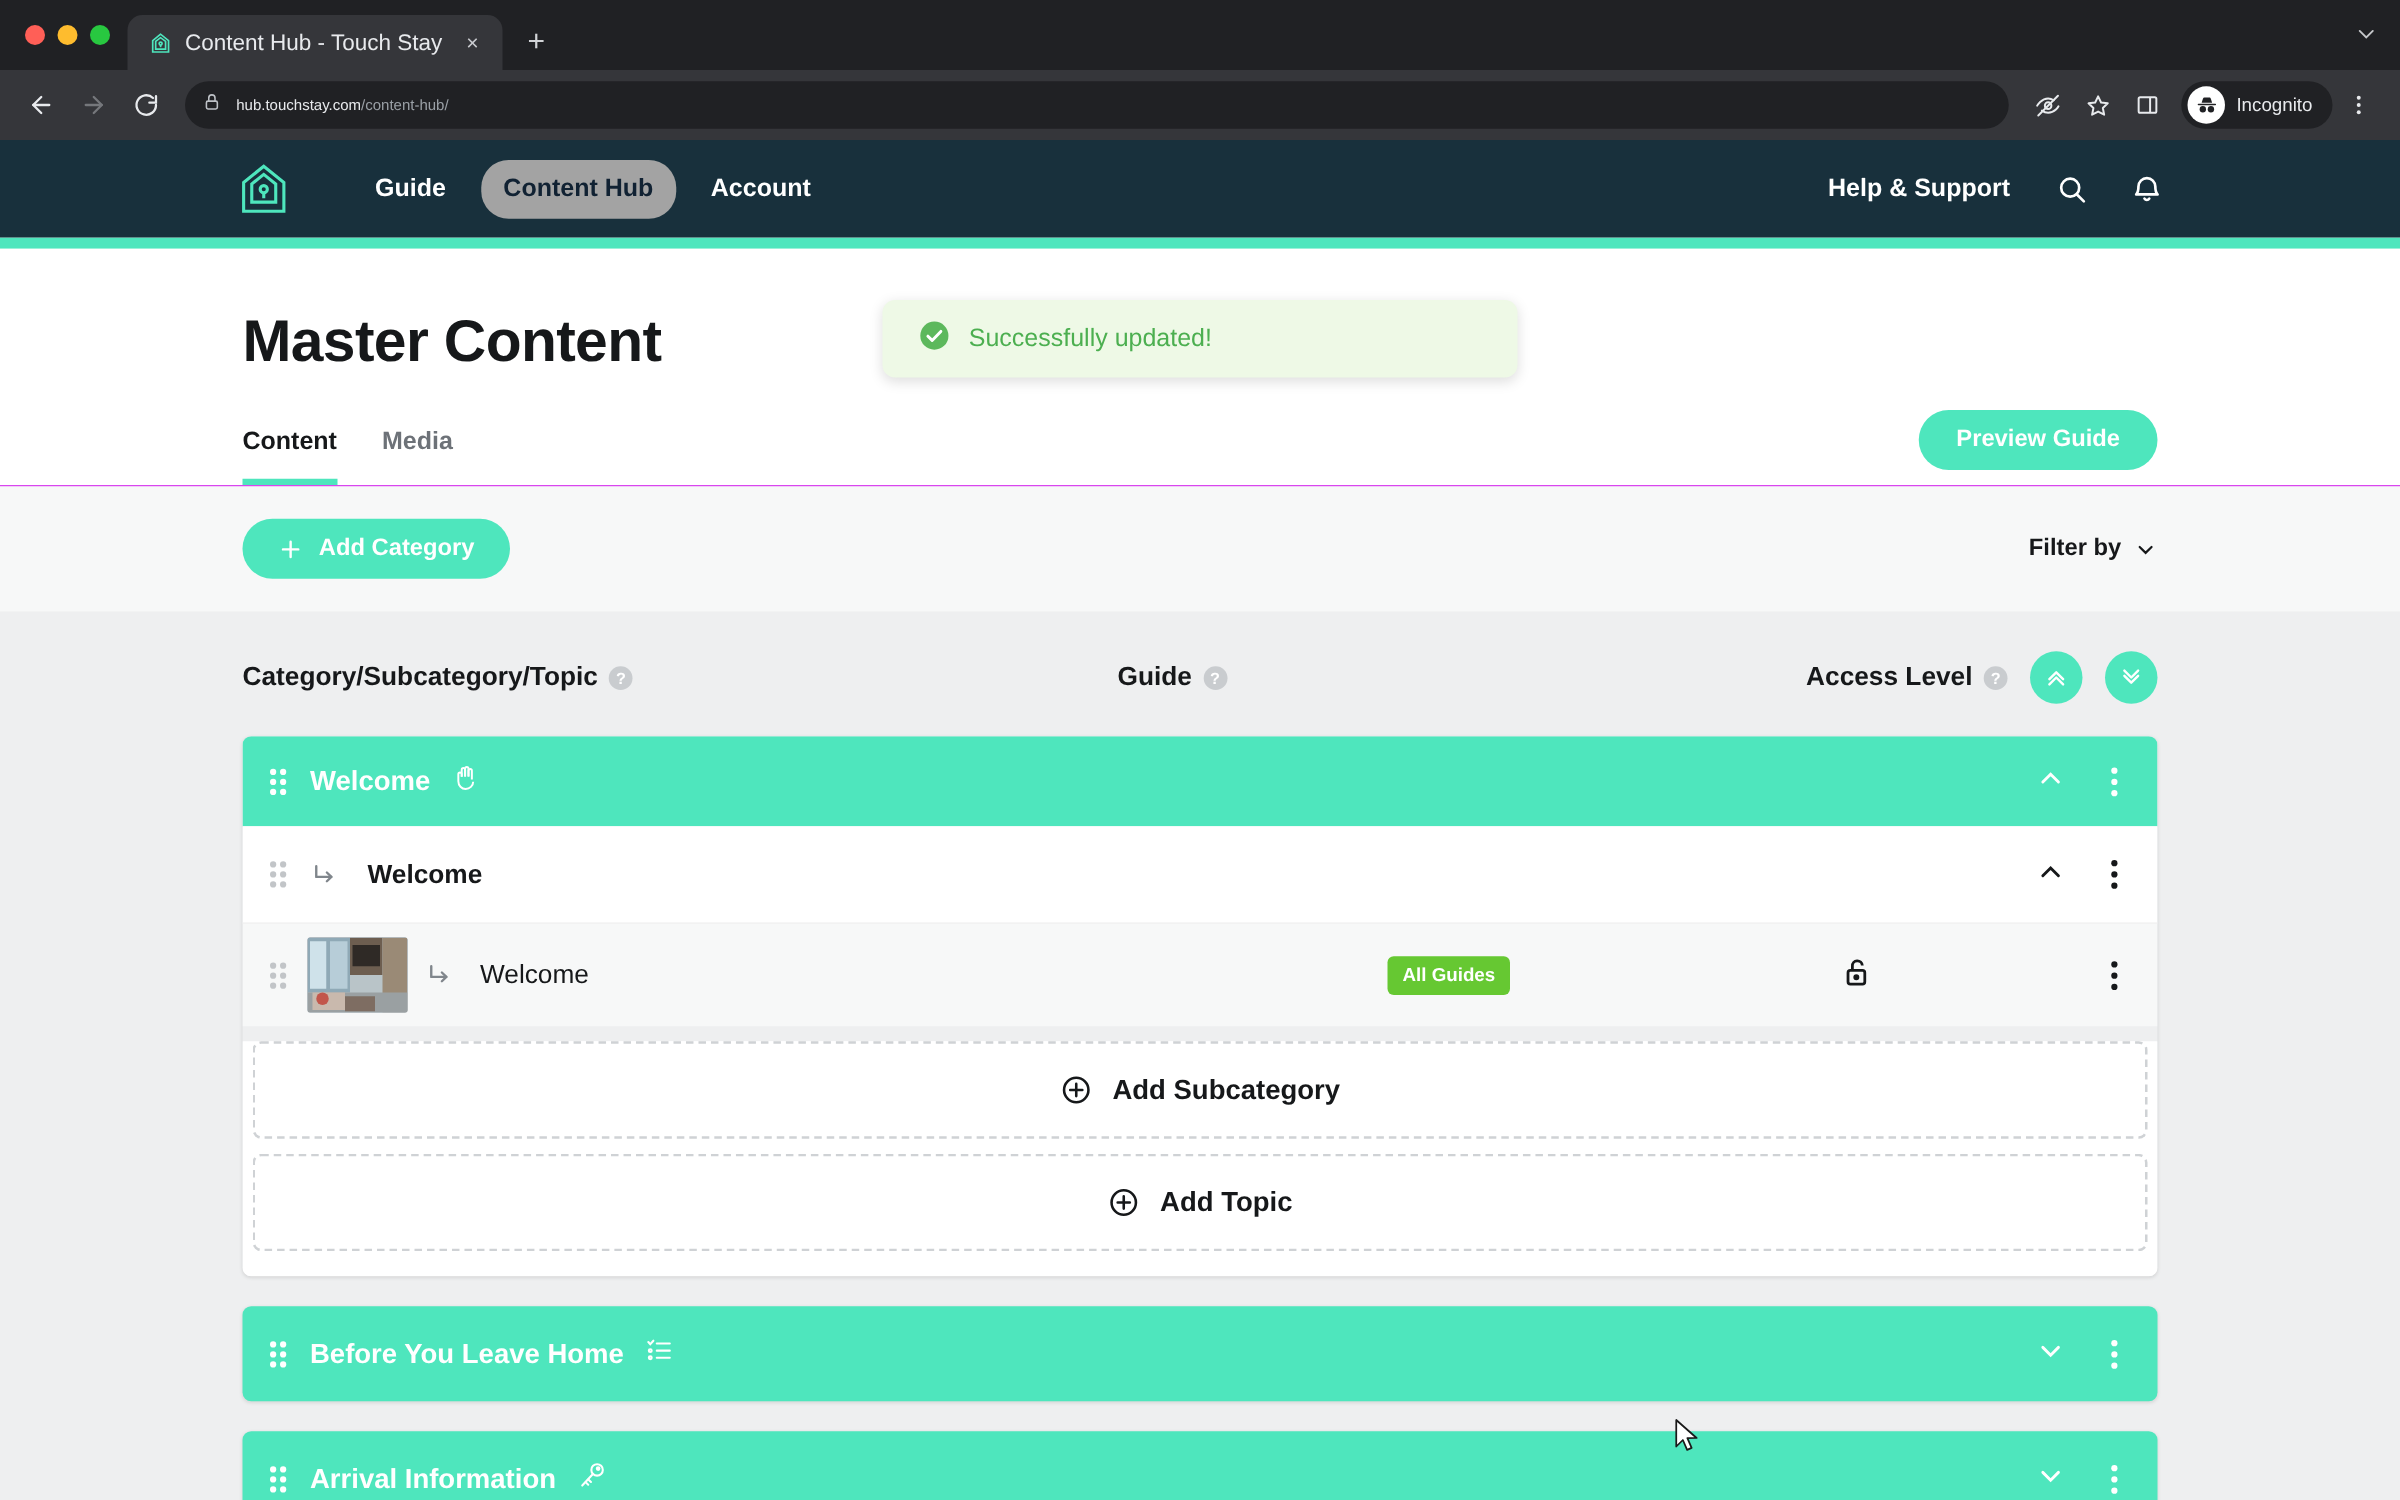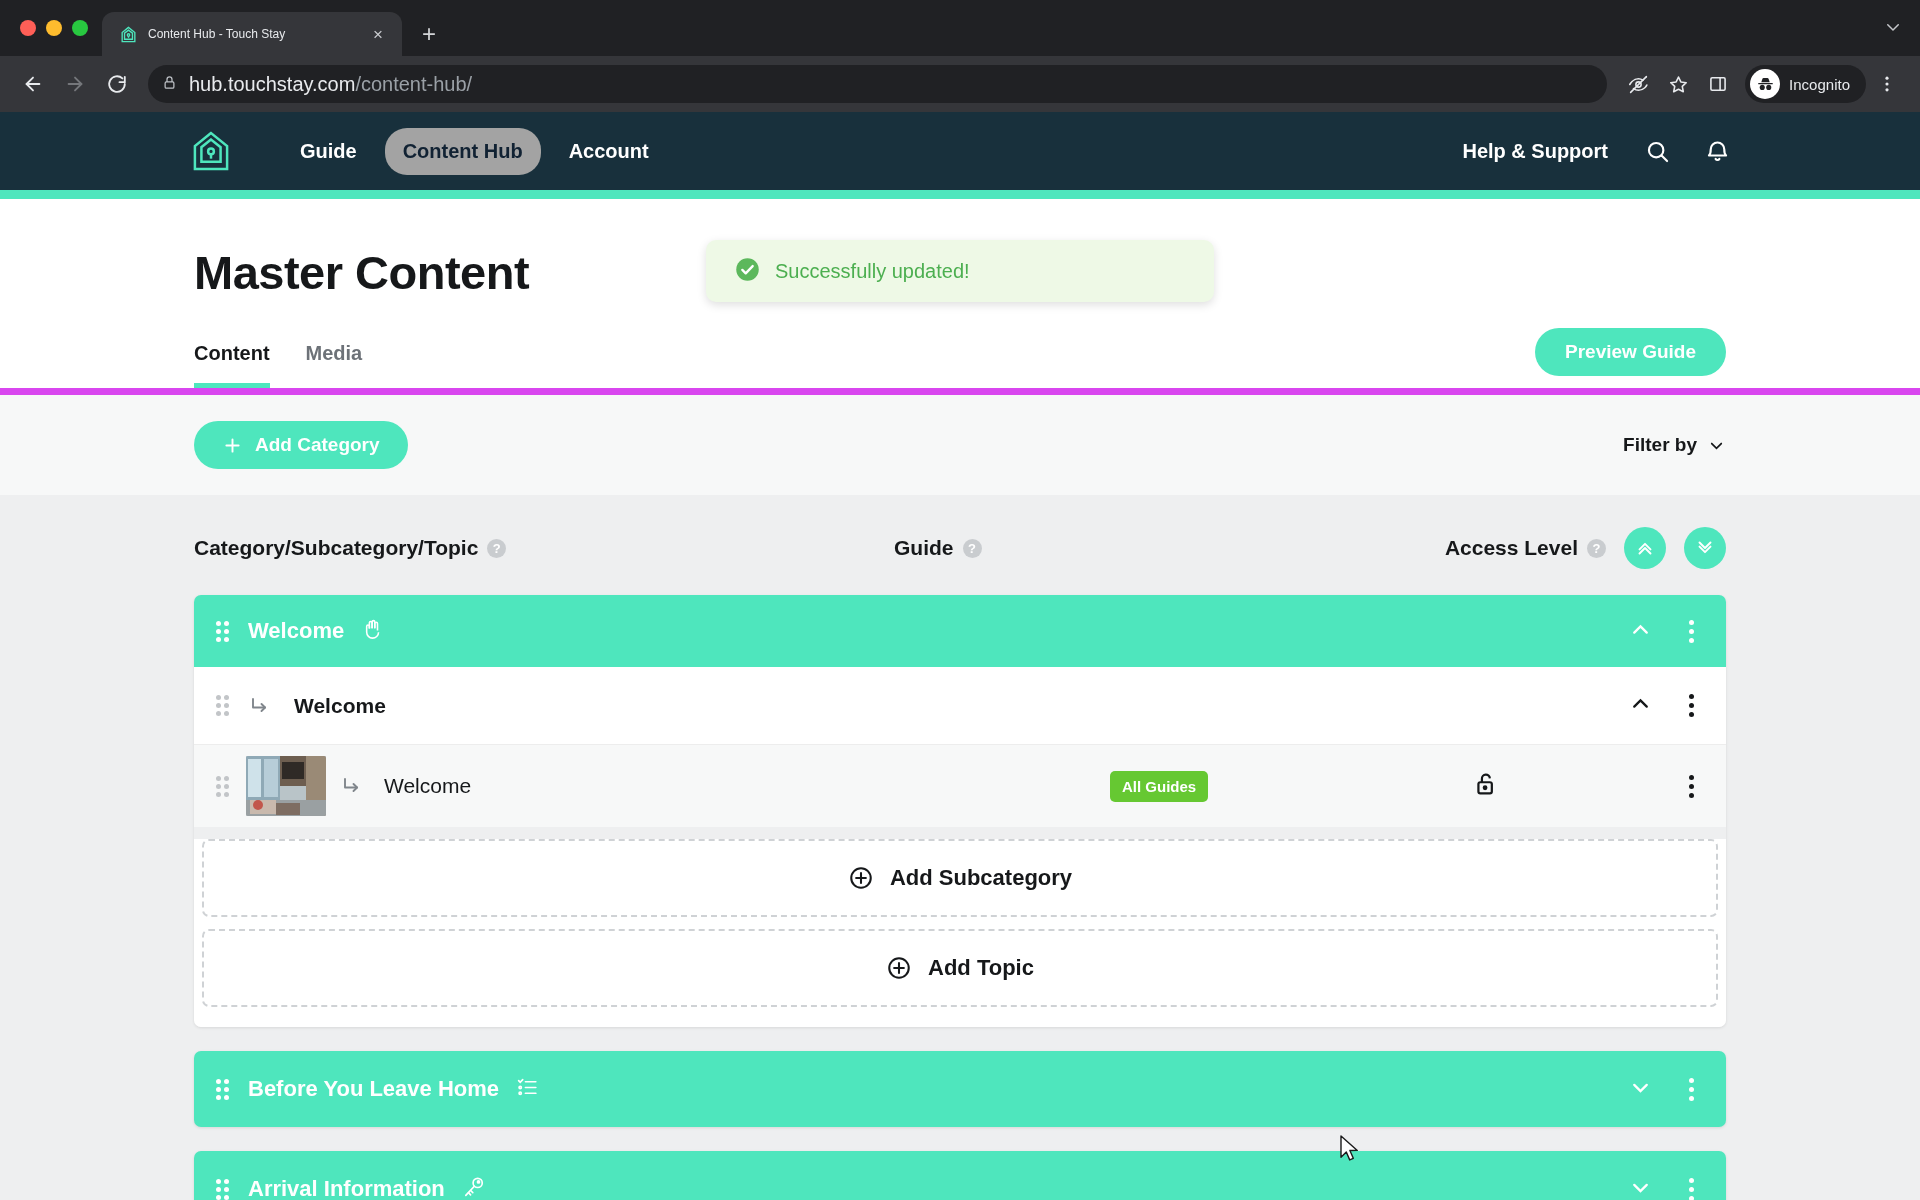--- a/index.html
+++ b/index.html
@@ -23,21 +23,21 @@
   .dot.green { background: #28c840; }
 
   .tab {
     height: 44px; min-width: 300px; max-width: 330px;
     background: #35363a; border-radius: 12px 12px 0 0;
     display: flex; align-items: center; gap: 10px; padding: 0 12px 0 16px;
     position: relative;
   }
   .tab-fav { width: 20px; height: 20px; flex: 0 0 20px; display: flex; align-items: center; justify-content: center; }
   .tab-title {
-    color: #e8eaed; font-size: 12px; white-space: nowrap; overflow: hidden;
+    color: #e8eaed; font-size: 18px; white-space: nowrap; overflow: hidden;
     text-overflow: ellipsis; flex: 1;
   }
   .tab-close {
     width: 24px; height: 24px; border-radius: 50%;
     display: flex; align-items: center; justify-content: center;
     color: #c9cbcf; font-size: 17px; line-height: 1;
   }
   .newtab {
     width: 34px; height: 34px; margin-left: 10px; margin-bottom: 5px;
     display: flex; align-items: center; justify-content: center;
@@ -57,21 +57,21 @@
     width: 38px; height: 38px; border-radius: 50%;
     display: flex; align-items: center; justify-content: center;
     color: #e8eaed; flex: 0 0 38px;
   }
   .tbtn.disabled { color: #75777b; }
   .omnibox {
     flex: 1; height: 38px; background: #202124; border-radius: 19px;
     display: flex; align-items: center; padding: 0 14px; margin: 0 8px;
     gap: 12px; min-width: 0;
   }
-  .omni-url { font-size: 20px; color: #e8eaed; white-space: nowrap; }
+  .omni-url { font-size: 12px; color: #e8eaed; white-space: nowrap; }
   .omni-url .path { color: #9aa0a6; }
   .tb-right { display: flex; align-items: center; gap: 2px; }
   .incognito-pill {
     display: flex; align-items: center; gap: 9px;
     background: #202124; border-radius: 19px; height: 38px;
     padding: 0 16px 0 5px; margin-left: 6px;
   }
   .incog-avatar {
     width: 30px; height: 30px; border-radius: 50%; background: #fff;
     display: flex; align-items: center; justify-content: center;
@@ -119,21 +119,21 @@
     border-bottom: 5px solid transparent;
   }
   .ptab.active { color: #16181a; border-bottom-color: #4ee6bd; }
   .btn-pill {
     background: #4ee6bd; color: #fff; border: none; border-radius: 24px;
     font-size: 19px; font-weight: 700; padding: 13px 30px; margin-bottom: 12px;
     font-family: inherit; cursor: pointer;
   }
 
   .subbar {
-    background: #f7f8f8; border-top: 7px solid #d946ef;
+    background: #f7f8f8; border-top: 1px solid #d946ef;
     padding: 26px 194px; display: flex; align-items: center; justify-content: space-between;
   }
   .btn-add-cat {
     background: #4ee6bd; color: #fff; border: none; border-radius: 24px;
     font-size: 19px; font-weight: 700; padding: 13px 28px;
     display: flex; align-items: center; gap: 12px; font-family: inherit; cursor: pointer;
   }
   .filter-by {
     display: flex; align-items: center; gap: 10px;
     font-size: 19px; font-weight: 700; color: #16181a; cursor: pointer;

